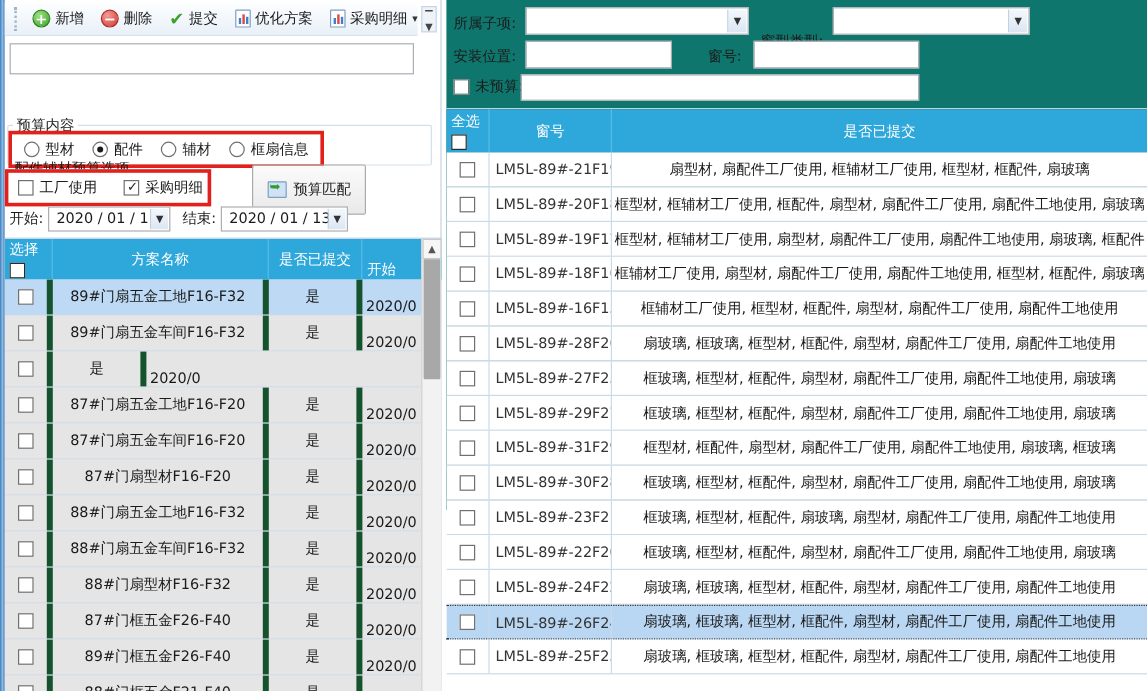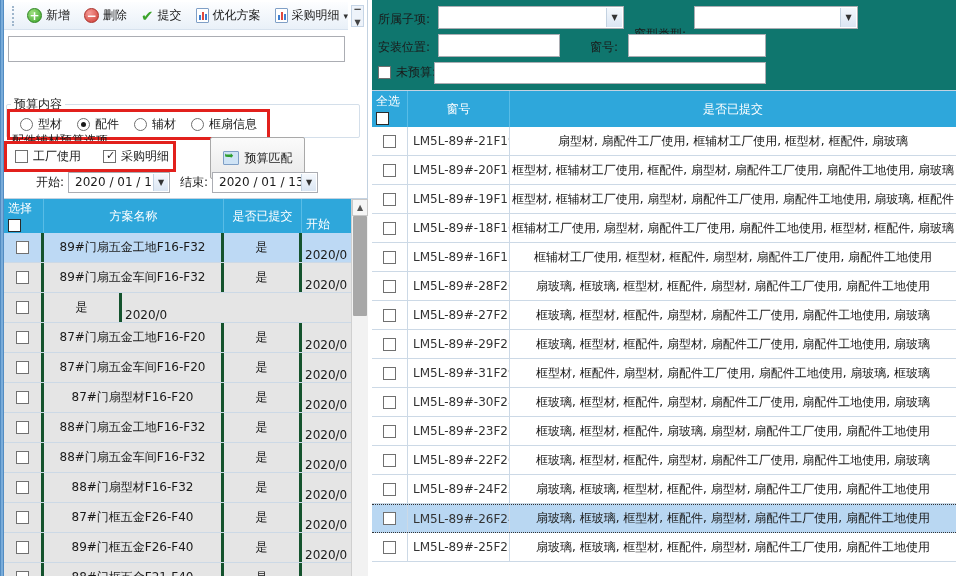--- a/index.html
+++ b/index.html
@@ -59,38 +59,38 @@
   .cbx { width:13px; height:13px; border:1px solid #707070; background:#fff; position:relative; display:inline-block; flex:0 0 13px;}
   .cbx.checked::after { content:"✓"; position:absolute; left:0; top:-2px; width:13px; text-align:center; font-size:11px; font-weight:bold; color:#222; }
   .cbx-item { display:flex; align-items:center; gap:5px; white-space:nowrap;}
 
   .btn { background:linear-gradient(#fbfbfb,#e9e9e9); border:1px solid #a9a9a9; border-radius:2px;
     display:flex; align-items:center; justify-content:center; gap:6px; cursor:default; }
   .btn-match { position:absolute; left:206px; top:137px; width:95px; height:42px; }
   .ico-match { width:16px; height:14px; background:#cfe3f5; border:1px solid #7f9fc6; position:relative; border-radius:1px;}
   .ico-match::after { content:"➥"; position:absolute; left:1px; top:-3px; font-size:11px; color:#2e9e2e; }
 
-  .date-row { position:absolute; left:2px; top:171px; width:354px; height:22px; display:flex; align-items:center;margin-left:28px; }
+  .date-row { position:absolute; left:2px; top:171px; width:354px; height:22px; display:flex; align-items:center; }
   .date-label { white-space:nowrap; }
   .date-combo { height:21px; border:1px solid #abadb3; background:#fff; display:flex; align-items:center; position:relative; padding-left:6px; }
   .combo-arrow { position:absolute; right:1px; top:1px; bottom:1px; width:15px; background:linear-gradient(#f4f8fd,#dbe6f3);
     border-left:1px solid #c3d2e1; font-size:8px; color:#333; display:flex; align-items:center; justify-content:center; }
 
   
   .thead { background:#2ea7db; color:#fff; display:flex; }
   .th { display:flex; align-items:center; justify-content:center; border-right:1px solid #58bce6; }
   .hdr-cbx { width:13px; height:13px; background:#fff; border:1px solid #2a2a2a; margin-top:1px;}
   .th-stack { flex-direction:column; align-items:flex-start; justify-content:center; padding-left:4px; gap:1px;}
 
   
   .ltable { position:absolute; left:0; top:198px; width:364px; height:378px; overflow:hidden; border-top:1px solid #c3d2e1; }
   .ltable .thead { height:34px; width:414px; }
   .lrow { display:flex; height:30px; border-bottom:1px solid #ccd9e6; width:347px; background:#e5e5e5; }
   .lrow.sel { background:#bdd9f4; }
-  .lc { border-right:3px solid #14532d; display:flex; align-items:center; justify-content:center; overflow:hidden; white-space:nowrap;}
+  .lc { border-right:5px solid #14532d; display:flex; align-items:center; justify-content:center; overflow:hidden; white-space:nowrap;}
   .lc1 { width:40px; } .lc2 { width:180px; } .lc3 { width:78px; } .lc4 { width:49px; justify-content:flex-start; padding-left:3px; border-right:none;align-items:flex-end;}
   .lscroll { position:absolute; right:0; top:0; bottom:0; width:17px; background:#f2f2f2; border-left:1px solid #d0d0d0;}
   .lscroll .arr { height:17px; background:#f6f6f6; border:1px solid #c8c8c8; text-align:center; font-size:8px; line-height:16px; color:#555;}
   .lscroll .thumb { margin:0 1px; height:100px; background:#a8a8a8; border-radius:1px; }
 
   
   .flabel { position:absolute; white-space:nowrap; }
   .fcombo, .finput { position:absolute; height:23px; border:1px solid #abadb3; background:#fff; }
   .fcombo .combo-arrow { width:16px; }
   .btn-query { position:absolute; left:472px; top:38px; width:60px; height:44px; }

